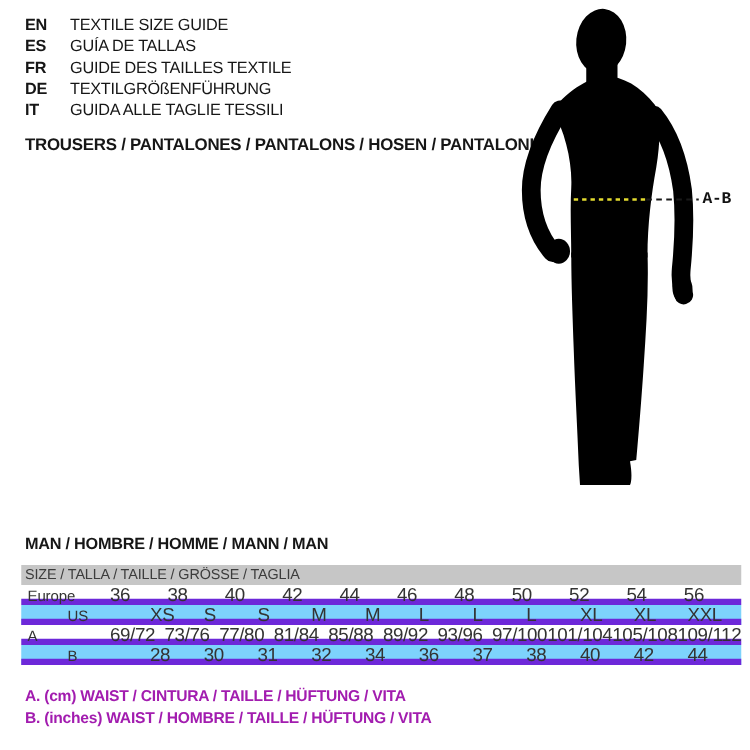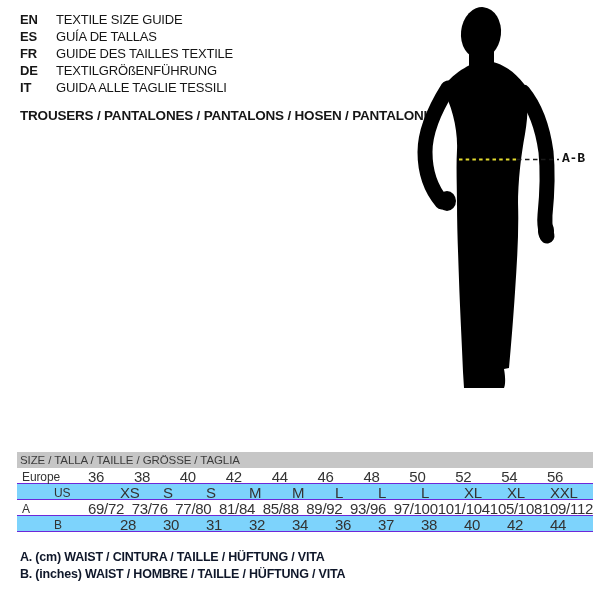--- a/index.html
+++ b/index.html
@@ -38,29 +38,29 @@
 
   
   .size-table { position:absolute; left:17px; top:452px; width:576px; }
   .table-header {
     height:16px; line-height:16px; background:#c6c6c6;
     font-size:11.5px; color:#3c3c3c; padding-left:3px; letter-spacing:-0.1px;
   }
   .trow {
     display:grid; grid-template-columns:71px repeat(11, 1fr);
     height:16px; align-items:center;
-    border-bottom:1px solid #6d28d9;
+    border-bottom:5px solid #6d28d9;
   }
   .trow.alt { background:#7dd3fc;padding-left:32px; }
   .tcell-label { font-size:12px; color:#333; padding-left:5px; letter-spacing:-0.1px; }
   .tcell { font-size:15px; color:#333; text-align:left; letter-spacing:-0.3px; white-space:nowrap; }
 
   
   .notes { position:absolute; left:20px; top:550px; }
-  .note-line { font-size:12.5px; font-weight:700; letter-spacing:-0.2px; color:#0f172a; height:17px; white-space:nowrap; }
+  .note-line { font-size:12.5px; font-weight:700; letter-spacing:-0.2px; color:#a21caf; height:17px; white-space:nowrap; }
 </style>
 </head>
 <body>
 
 <div class="canvas">
 
   <div class="lang-list">
     <div class="lang-row">
       <span class="lang-code">EN</span>
       <span class="lang-label">TEXTILE SIZE GUIDE</span>
@@ -94,20 +94,21 @@
       <ellipse cx="447" cy="201" rx="9" ry="10"></ellipse>
       <ellipse cx="546" cy="231" rx="8" ry="11"></ellipse>
     </g>
     <path d="M448,88 C433,112 425,134 425,152 C425,170 430,188 442,202" fill="none" stroke-width="15" stroke-linecap="round" stroke="#000000"></path>
     <path d="M523,92 C536,108 543,130 546,152 C548,172 547,195 545,215 C544,226 546,232 547,236" fill="none" stroke-width="15" stroke-linecap="round" stroke="#000000"></path>
     <line x1="459" y1="159.5" x2="517" y2="159.5" stroke-width="2" stroke-dasharray="3.5 3.2" stroke="#e3db2f"></line>
     <line x1="517" y1="159.5" x2="559" y2="159.5" stroke-width="1.6" stroke-dasharray="4.5 3.5" stroke="#1a1a1a"></line>
   </svg>
   <span class="ab-label">A-B</span>
 
+  <div class="section-title">MAN / HOMBRE / HOMME / MANN / MAN</div>
 
   <div class="size-table">
     <div class="table-header">SIZE / TALLA / TAILLE / GRÖSSE / TAGLIA</div>
 
     <div class="trow">
       <span class="tcell-label">Europe</span>
       <span class="tcell">36</span>
       <span class="tcell">38</span>
       <span class="tcell">40</span>
       <span class="tcell">42</span>

